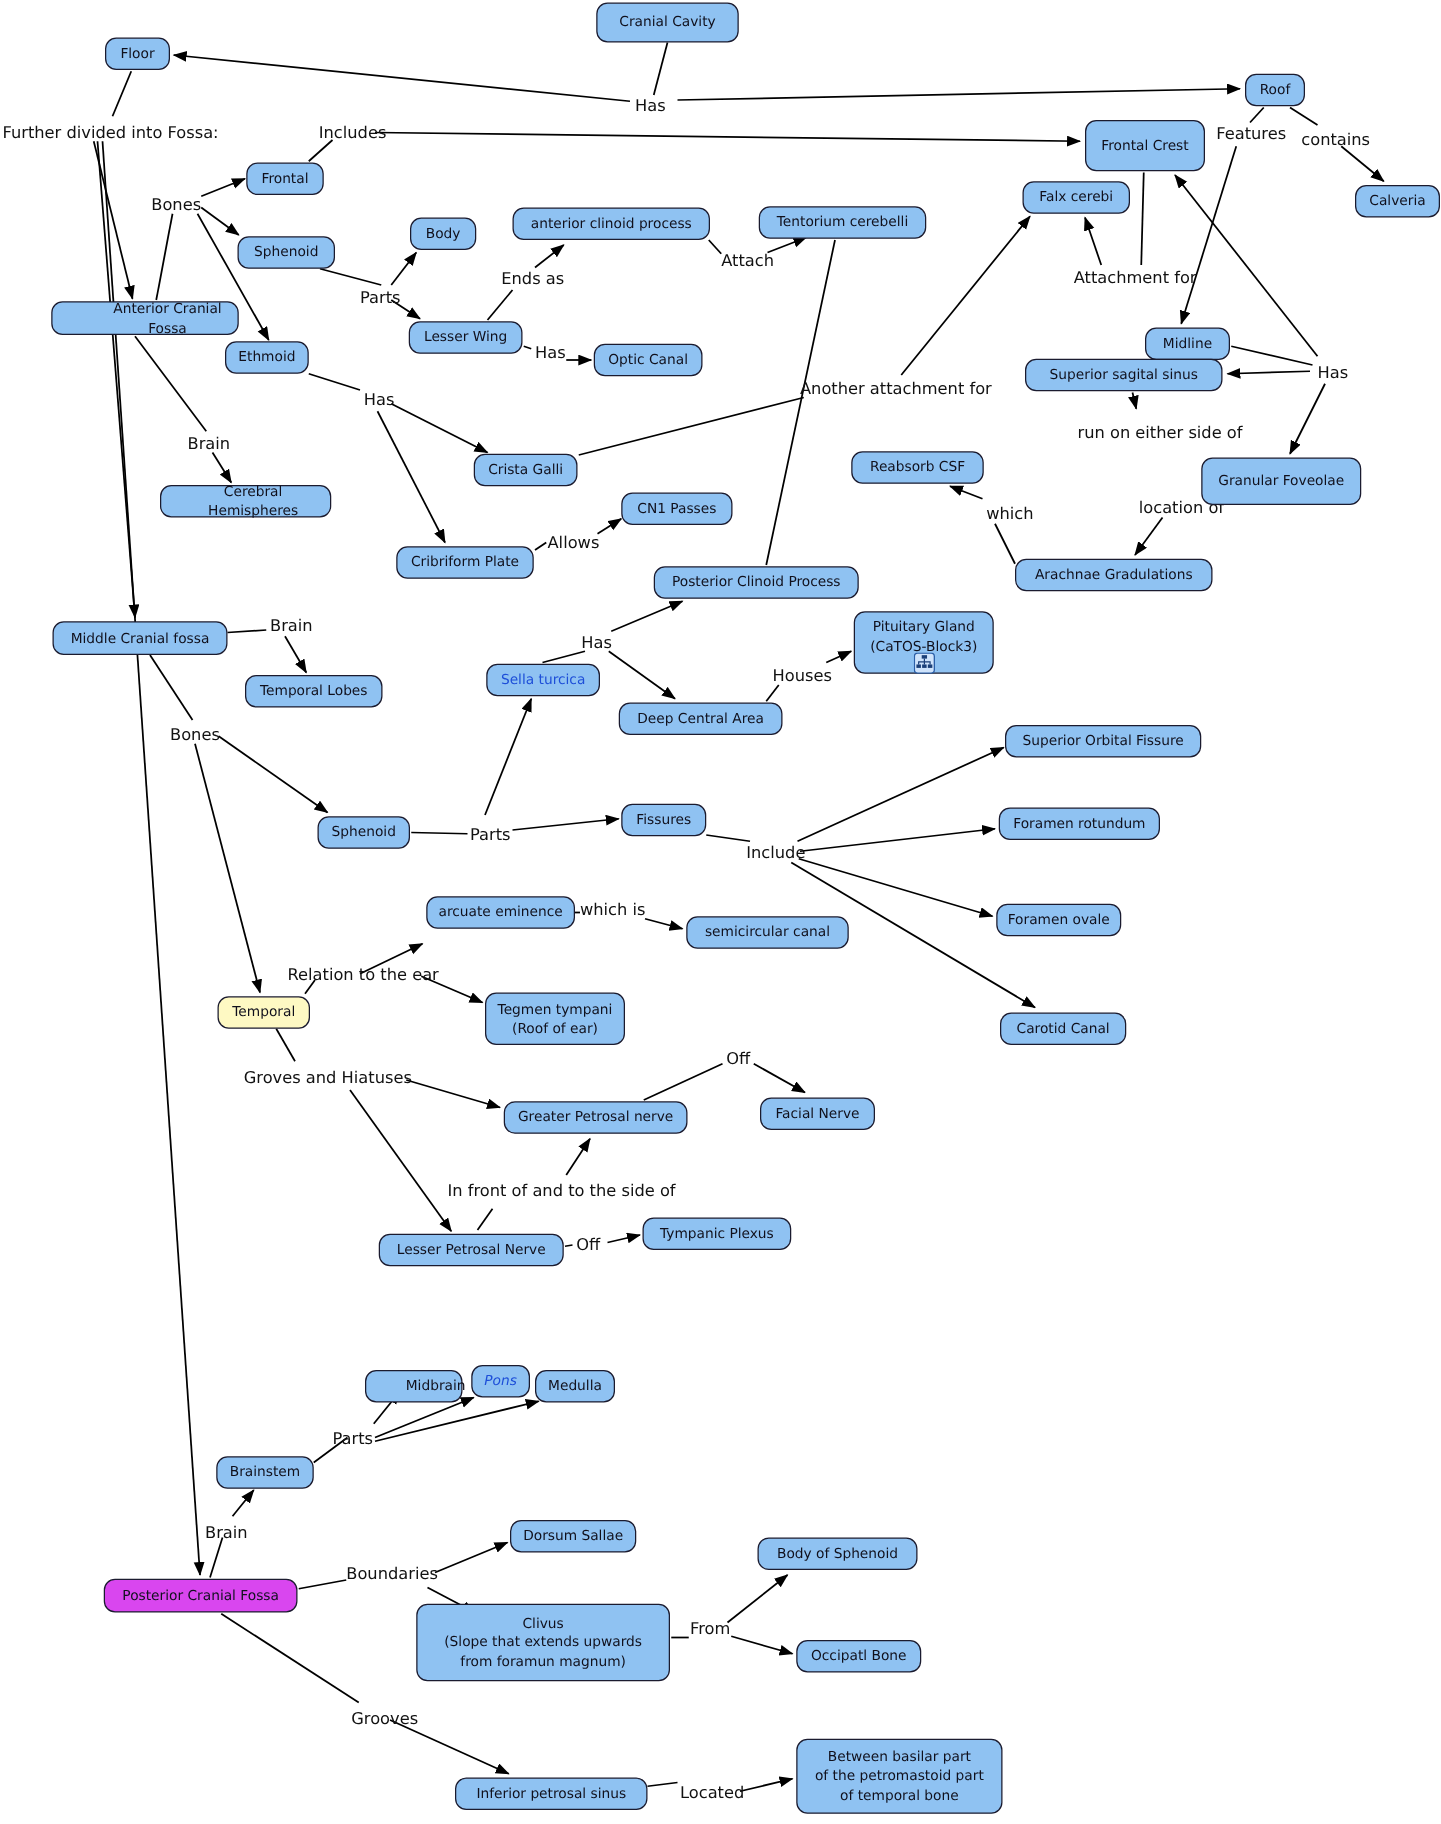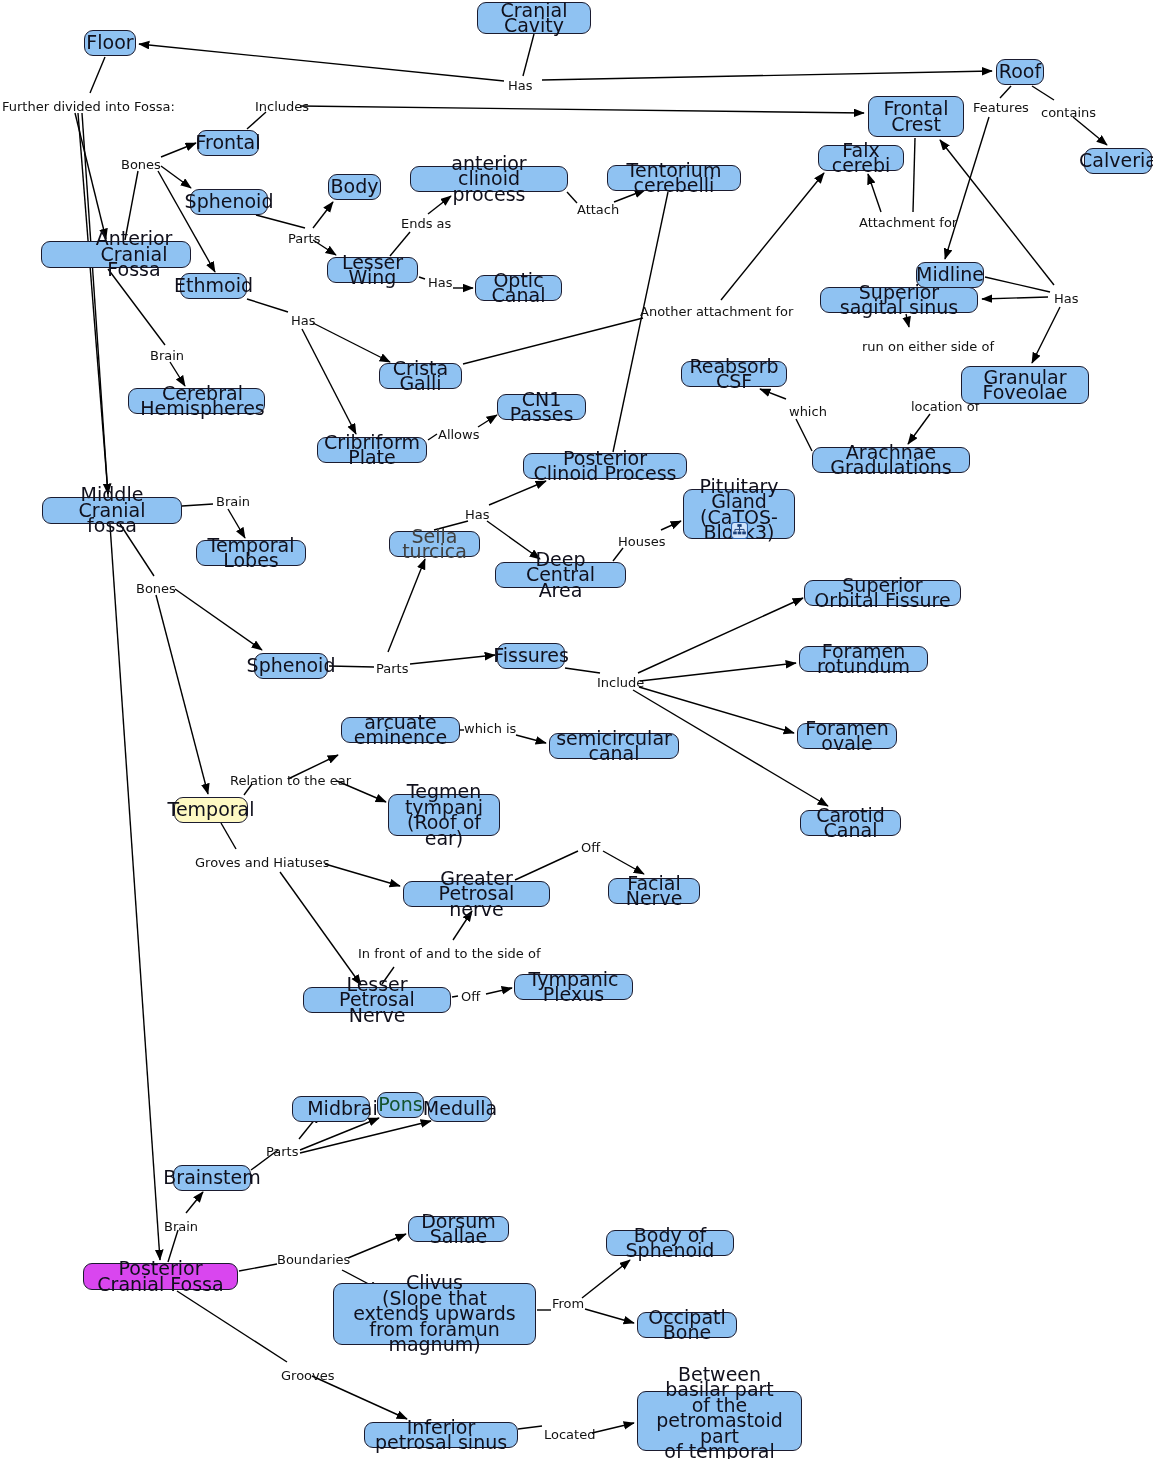--- a/index.html
+++ b/index.html
@@ -6,21 +6,21 @@
   body{font-family:"DejaVu Sans","Liberation Sans",sans-serif;}
   #canvas{position:relative;width:1153px;height:1459px;background:#fff;overflow:hidden;}
   #edges{position:absolute;left:0;top:0;width:1153px;height:1459px;}
   .node{
     position:absolute;
     box-sizing:border-box;
     background:#8FC2F2;
     border:1.6px solid #1b1b2f;
     border-radius:9px;
     color:#10101c;
-    font-size:19px;
+    font-size:11px;
     line-height:15.5px;
     display:flex;
     align-items:center;
     justify-content:center;
     text-align:center;
     padding:3px 8px;
     white-space:pre-line;
     z-index:3;
   }
   .elabel{
@@ -218,40 +218,40 @@
       <div class="node with-icon" style="left: 683px; top: 489px; width: 112px; height: 50px; background: rgb(143, 194, 242); border-color: rgb(27, 27, 47); color: rgb(16, 16, 28);"><span>Pituitary Gland
 (CaTOS-Block3)</span><span class="pg-icon"><svg viewBox="0 0 16 16" width="17" height="17">
             <rect x="0.5" y="0.5" width="15" height="15" rx="2.5" fill="#cfe3fb" stroke="#2b5fa8"></rect>
             <rect x="6" y="2" width="4" height="2.6" fill="#1b3f78"></rect>
             <rect x="2" y="9" width="3.4" height="2.6" fill="#1b3f78"></rect>
             <rect x="6.3" y="9" width="3.4" height="2.6" fill="#1b3f78"></rect>
             <rect x="10.6" y="9" width="3.4" height="2.6" fill="#1b3f78"></rect>
             <path d="M8 4.6 L8 7 M3.7 9 L3.7 7 L12.3 7 L12.3 9 M8 7 L8 9" stroke="#1b3f78" stroke-width="0.9" fill="none"></path>
           </svg></span></div>
       <div class="node" style="left: 42px; top: 497px; width: 140px; height: 27px; background: rgb(143, 194, 242); border-color: rgb(27, 27, 47); color: rgb(16, 16, 28);"><span>Middle Cranial fossa</span></div>
-      <div class="node" style="left: 389px; top: 531px; width: 91px; height: 26px; background: rgb(143, 194, 242); border-color: rgb(27, 27, 47); color: #404040;"><span>Sella turcica</span></div>
+      <div class="node" style="left: 389px; top: 531px; width: 91px; height: 26px; background: rgb(143, 194, 242); border-color: rgb(27, 27, 47); color: #1d4ed8;"><span>Sella turcica</span></div>
       <div class="node" style="left: 196px; top: 540px; width: 110px; height: 26px; background: rgb(143, 194, 242); border-color: rgb(27, 27, 47); color: rgb(16, 16, 28);"><span>Temporal Lobes</span></div>
       <div class="node" style="left: 495px; top: 562px; width: 131px; height: 26px; background: rgb(143, 194, 242); border-color: rgb(27, 27, 47); color: rgb(16, 16, 28);"><span>Deep Central Area</span></div>
       <div class="node" style="left: 804px; top: 580px; width: 157px; height: 26px; background: rgb(143, 194, 242); border-color: rgb(27, 27, 47); color: rgb(16, 16, 28);"><span>Superior Orbital Fissure</span></div>
       <div class="node" style="left: 254px; top: 653px; width: 74px; height: 26px; background: rgb(143, 194, 242); border-color: rgb(27, 27, 47); color: rgb(16, 16, 28);"><span>Sphenoid</span></div>
       <div class="node" style="left: 497px; top: 643px; width: 68px; height: 26px; background: rgb(143, 194, 242); border-color: rgb(27, 27, 47); color: rgb(16, 16, 28);"><span>Fissures</span></div>
       <div class="node" style="left: 799px; top: 646px; width: 129px; height: 26px; background: rgb(143, 194, 242); border-color: rgb(27, 27, 47); color: rgb(16, 16, 28);"><span>Foramen rotundum</span></div>
       <div class="node" style="left: 341px; top: 717px; width: 119px; height: 26px; background: rgb(143, 194, 242); border-color: rgb(27, 27, 47); color: rgb(16, 16, 28);"><span>arcuate eminence</span></div>
       <div class="node" style="left: 797px; top: 723px; width: 100px; height: 26px; background: rgb(143, 194, 242); border-color: rgb(27, 27, 47); color: rgb(16, 16, 28);"><span>Foramen ovale</span></div>
       <div class="node" style="left: 549px; top: 733px; width: 130px; height: 26px; background: rgb(143, 194, 242); border-color: rgb(27, 27, 47); color: rgb(16, 16, 28);"><span>semicircular canal</span></div>
       <div class="node" style="left: 174px; top: 797px; width: 74px; height: 26px; background: #fef9c3; border-color: rgb(27, 27, 47); color: rgb(16, 16, 28);"><span>Temporal</span></div>
       <div class="node" style="left: 388px; top: 794px; width: 112px; height: 42px; background: rgb(143, 194, 242); border-color: rgb(27, 27, 47); color: rgb(16, 16, 28);"><span>Tegmen tympani
 (Roof of ear)</span></div>
       <div class="node" style="left: 800px; top: 810px; width: 101px; height: 26px; background: rgb(143, 194, 242); border-color: rgb(27, 27, 47); color: rgb(16, 16, 28);"><span>Carotid Canal</span></div>
       <div class="node" style="left: 403px; top: 881px; width: 147px; height: 26px; background: rgb(143, 194, 242); border-color: rgb(27, 27, 47); color: rgb(16, 16, 28);"><span>Greater Petrosal nerve</span></div>
       <div class="node" style="left: 608px; top: 878px; width: 92px; height: 26px; background: rgb(143, 194, 242); border-color: rgb(27, 27, 47); color: rgb(16, 16, 28);"><span>Facial Nerve</span></div>
       <div class="node" style="left: 303px; top: 987px; width: 148px; height: 26px; background: rgb(143, 194, 242); border-color: rgb(27, 27, 47); color: rgb(16, 16, 28);"><span>Lesser Petrosal Nerve</span></div>
       <div class="node" style="left: 514px; top: 974px; width: 119px; height: 26px; background: rgb(143, 194, 242); border-color: rgb(27, 27, 47); color: rgb(16, 16, 28);"><span>Tympanic Plexus</span></div>
       <div class="node" style="left: 292px; top: 1096px; width: 78px; height: 26px; background: rgb(143, 194, 242); border-color: rgb(27, 27, 47); color: rgb(16, 16, 28); padding-left: 43px;"><span>Midbrain</span></div>
-      <div class="node" style="left: 377px; top: 1092px; width: 47px; height: 26px; background: rgb(143, 194, 242); border-color: rgb(27, 27, 47); color: #14532d;"><span>Pons</span></div>
+      <div class="node" style="left: 377px; top: 1092px; width: 47px; height: 26px; background: rgb(143, 194, 242); border-color: rgb(27, 27, 47); color: #1d4ed8; font-style: italic;"><span>Pons</span></div>
       <div class="node" style="left: 428px; top: 1096px; width: 64px; height: 26px; background: rgb(143, 194, 242); border-color: rgb(27, 27, 47); color: rgb(16, 16, 28);"><span>Medulla</span></div>
       <div class="node" style="left: 173px; top: 1165px; width: 78px; height: 26px; background: rgb(143, 194, 242); border-color: rgb(27, 27, 47); color: rgb(16, 16, 28);"><span>Brainstem</span></div>
       <div class="node" style="left: 408px; top: 1216px; width: 101px; height: 26px; background: rgb(143, 194, 242); border-color: rgb(27, 27, 47); color: rgb(16, 16, 28);"><span>Dorsum Sallae</span></div>
       <div class="node" style="left: 606px; top: 1230px; width: 128px; height: 26px; background: rgb(143, 194, 242); border-color: rgb(27, 27, 47); color: rgb(16, 16, 28);"><span>Body of Sphenoid</span></div>
       <div class="node" style="left: 83px; top: 1263px; width: 155px; height: 27px; background: #d946ef; border-color: rgb(27, 27, 47); color: rgb(16, 16, 28);"><span>Posterior Cranial Fossa</span></div>
       <div class="node" style="left: 333px; top: 1283px; width: 203px; height: 62px; background: rgb(143, 194, 242); border-color: rgb(27, 27, 47); color: rgb(16, 16, 28);"><span>Clivus
 (Slope that extends upwards
 from foramun magnum)</span></div>
       <div class="node" style="left: 637px; top: 1312px; width: 100px; height: 26px; background: rgb(143, 194, 242); border-color: rgb(27, 27, 47); color: rgb(16, 16, 28);"><span>Occipatl Bone</span></div>
       <div class="node" style="left: 637px; top: 1391px; width: 165px; height: 60px; background: rgb(143, 194, 242); border-color: rgb(27, 27, 47); color: rgb(16, 16, 28);"><span>Between basilar part

